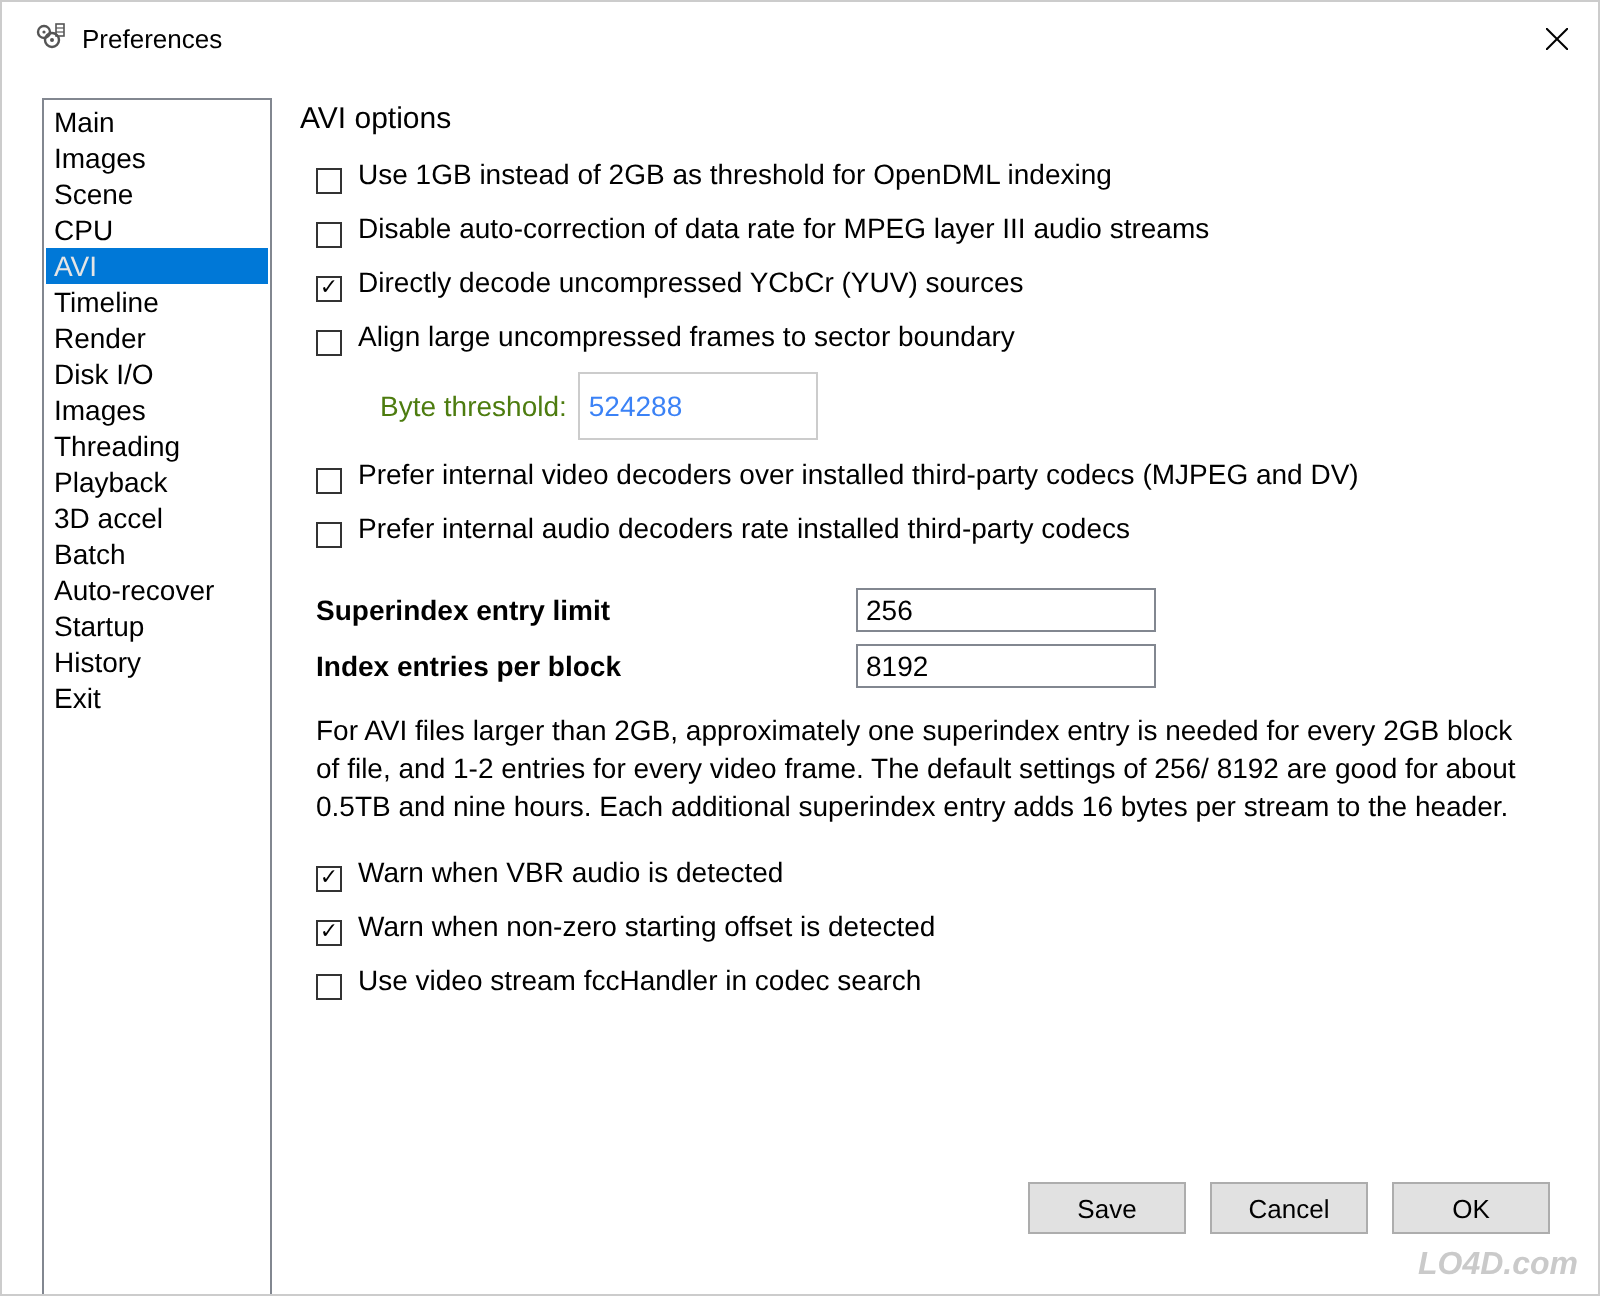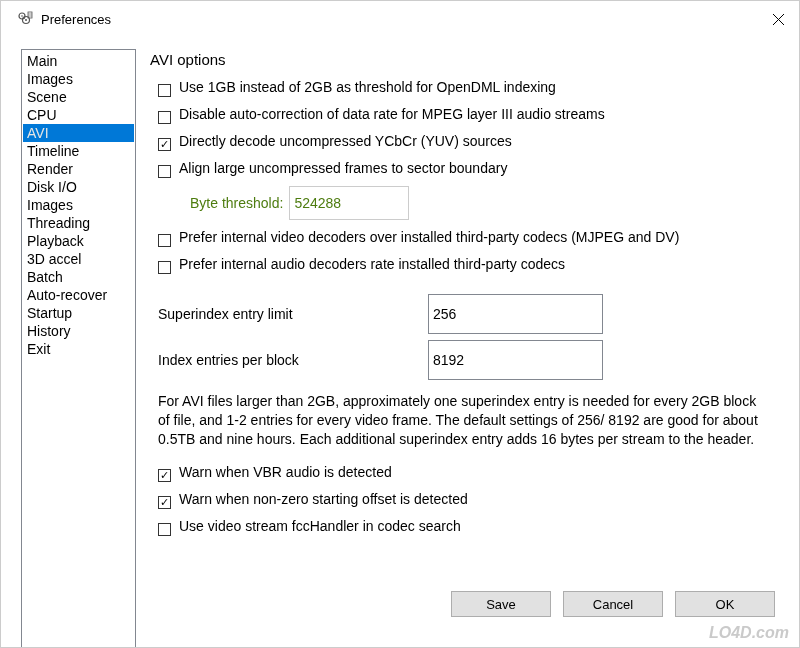--- a/index.html
+++ b/index.html
@@ -110,57 +110,58 @@
     }
     .indented-label {
       color: #4d7c0f;
       margin-right: 6px;
     }
     .text-input-disabled {
       border: 1px solid #ccc;
       background: #fff;
       padding: 16px 4px;
       width: 120px;
-      color: #4d7c0f;
+      color: #3b82f6;
       height: 26px;
     }
     .field-row {
       display: flex;
       align-items: center;
       margin-bottom: 6px;
       margin-left: 8px;
     }
     .field-label {
       width: 270px;
+      font-weight: bold;
     }
     .text-input {
       border: 1px solid #828790;
       background: #fff;
-      padding: 19px 4px;
-      width: 175px;
+      padding: 1px 4px;
+      width: 150px;
       height: 22px;
     }
     .info-block {
       margin: 12px 8px 14px 8px;
       line-height: 19px;
     }
     .spacer-block {
       height: 12px;
     }
     .button-row {
       position: absolute;
       right: 24px;
       bottom: 30px;
       display: flex;
       gap: 12px;
     }
     .btn {
       border: 1px solid #adadad;
       background: #e1e1e1;
-      width: 100px;
+      width: 79px;
       height: 26px;
       display: flex;
       align-items: center;
       justify-content: center;
       cursor: default;
       font-size: 13px;
     }
     .watermark {
       position: absolute;
       right: 10px;

